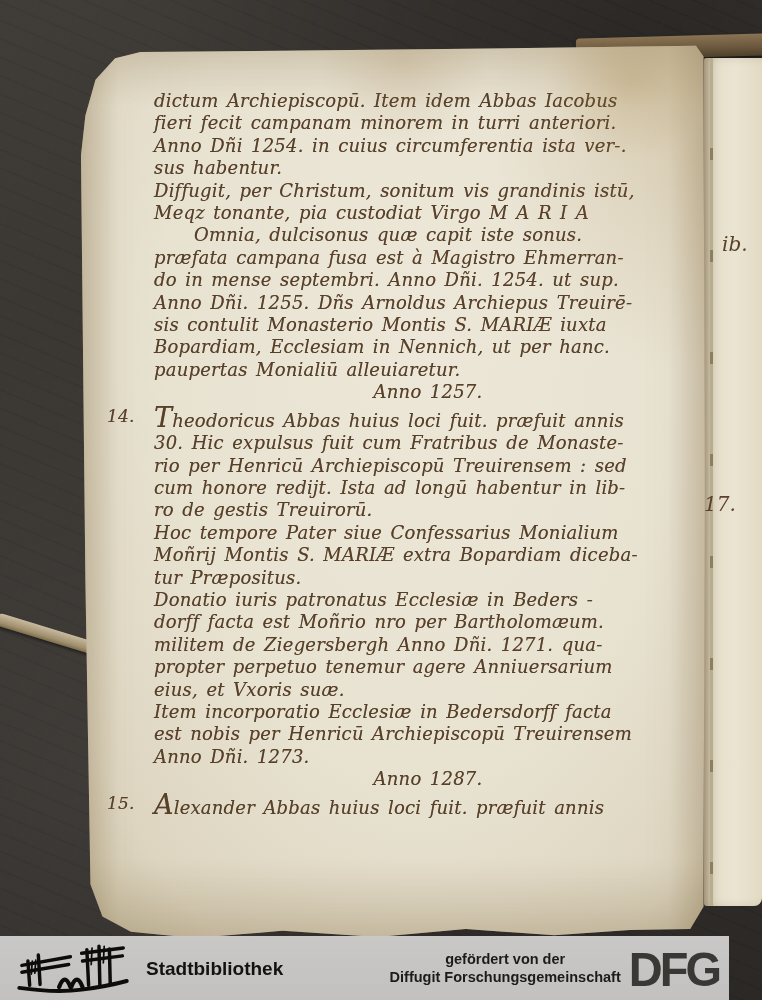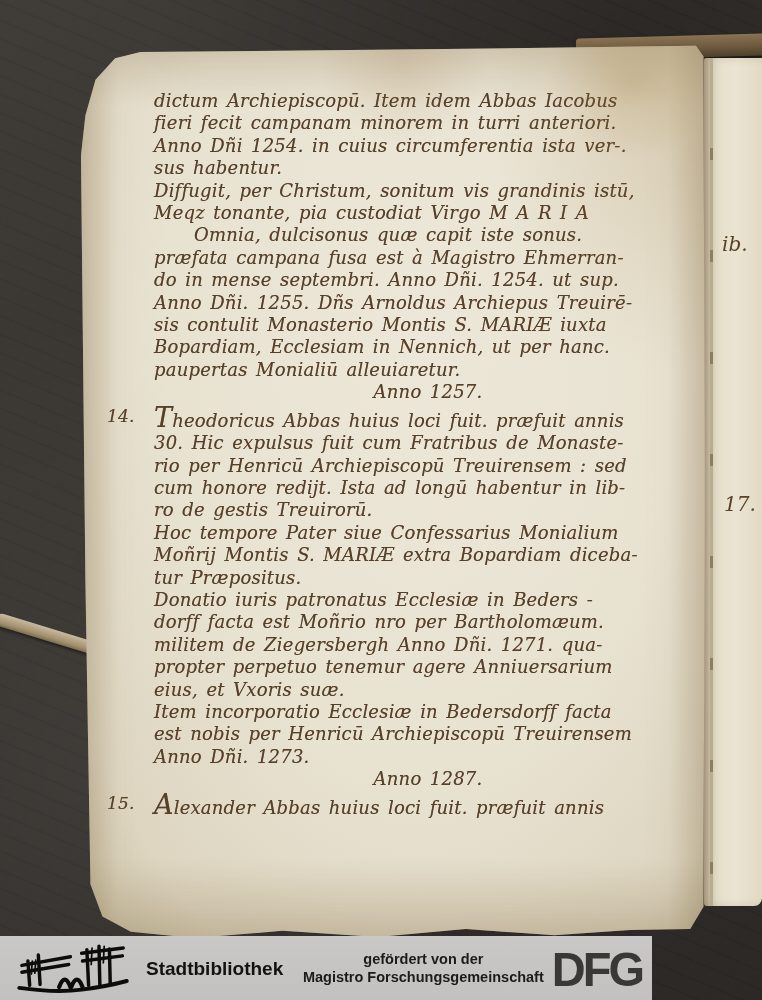--- a/index.html
+++ b/index.html
@@ -52,35 +52,35 @@
   
   .next-page{position:absolute;left:704px;top:58px;width:58px;height:848px;
     background:linear-gradient(90deg,#cfc5a9 0%,#e6dfcb 16%,#eae4d2 55%,#e2dac4 100%);
     border-radius:2px 0 8px 3px;
     box-shadow:inset 10px 0 14px -7px rgba(90,70,40,.55);}
   .next-page .stitch{position:absolute;left:6px;top:0;width:3px;height:100%;
     background:repeating-linear-gradient(180deg,#b9ad8f 0 90px,#8d7f5d 90px 102px);}
   .margin-note{position:absolute;font-family:"DejaVu Serif", serif;font-style:italic;
     color:#5a4129;font-size:20px;margin-top:36px;}
   .note-ib{left:18px;top:138px;}
-  .note-17{left:20px;top:398px;}
+  .note-17{left:0;top:398px;}
 
   
   .ms-text{position:absolute;left:80px;top:46px;width:548px;
     font-family:"DejaVu Serif", serif;font-style:italic;
     color:#573f28;font-size:18px;line-height:22.4px;
     letter-spacing:.2px;word-spacing:2.5px;
     text-shadow:0 0 .6px rgba(87,63,40,.55);}
   .ms-line{position:relative;white-space:nowrap;}
   .ms-line.center{text-align:center;}
   .margin-num{position:absolute;left:-47px;top:1px;font-size:17px;}
   .initial{font-size:1.5em;line-height:1;}
 
   
-  .footer{position:absolute;left:0;bottom:0;width:652px;height:64px;
+  .footer{position:absolute;left:0;bottom:0;width:729px;height:64px;
     background:linear-gradient(#c9c8c6,#c2c1bf);
     display:flex;align-items:center;}
   .lib-logo{margin-left:14px;flex:0 0 auto;}
   .lib-name{margin-left:14px;font-weight:bold;font-size:19px;line-height:23px;
     color:#121212;flex:0 0 auto;}
   .spacer{flex:1 1 auto;}
   .funding{text-align:center;font-weight:bold;font-size:14.5px;line-height:18px;
     color:#1b1b1b;flex:0 0 auto;}
   .dfg{margin:0 10px 0 8px;flex:0 0 auto;
     font-weight:bold;font-size:47px;letter-spacing:-3px;color:#393835;
@@ -156,16 +156,16 @@
       <path d="M76,22 L122,16" stroke-width="4"></path>
       <path d="M87,7 L86,26 M101,5 L100,24" stroke-width="2"></path>
     </g>
   </svg>
   <div class="lib-name">
     <div>Stadtbibliothek</div>
   </div>
   <div class="spacer"></div>
   <div class="funding">
     <div>gefördert von der</div>
-    <div>Magistro Forschungsgemeinschaft</div>
+    <div>Diffugit Forschungsgemeinschaft</div>
   </div>
   <div class="dfg">DFG</div>
 </div>
 
 </body></html>

